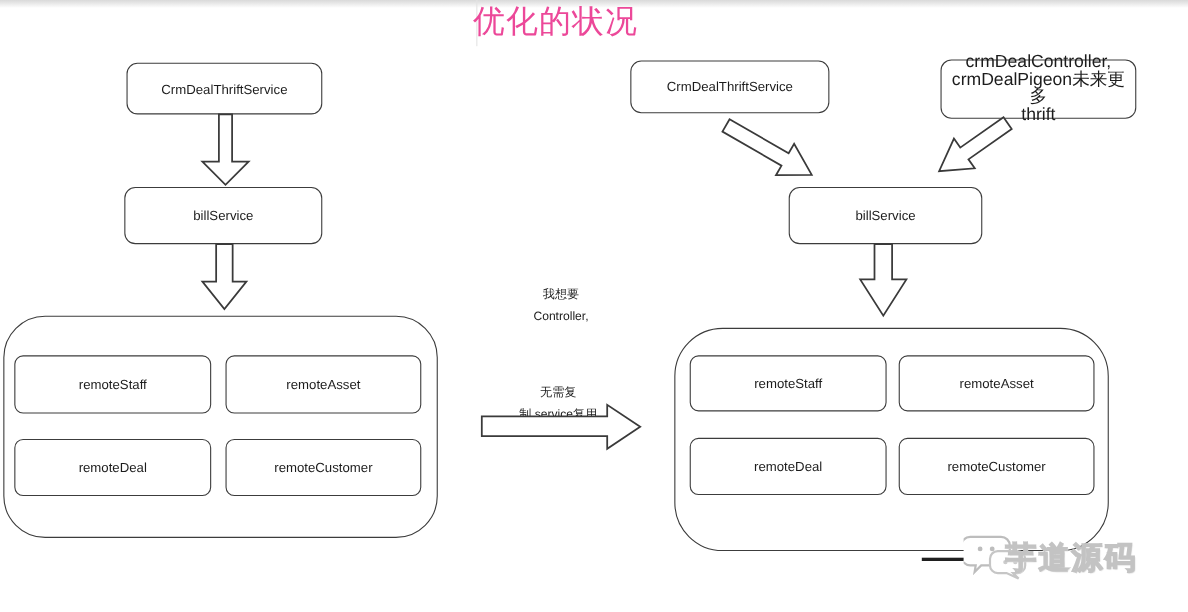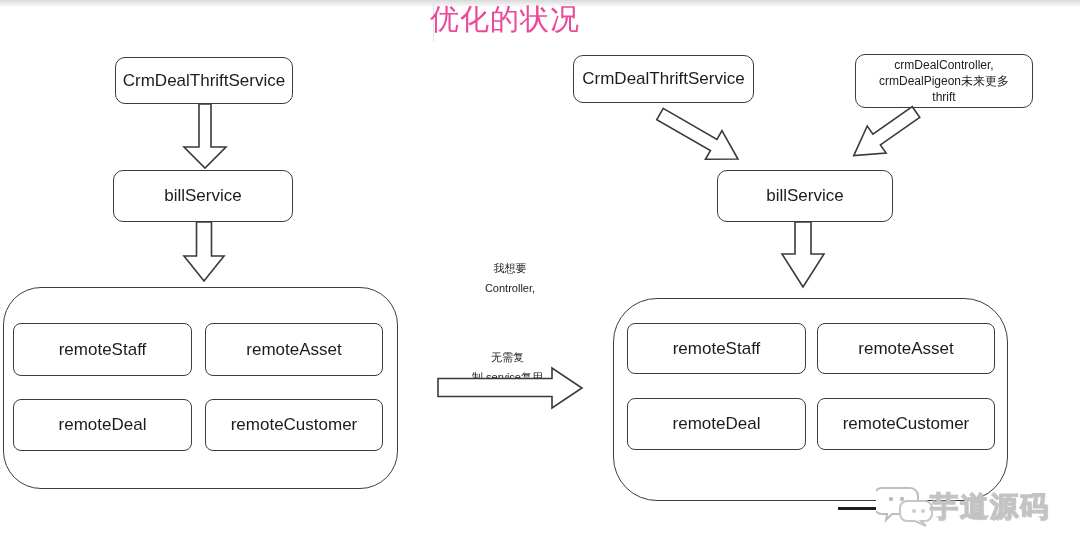--- a/index.html
+++ b/index.html
@@ -24,24 +24,24 @@
   .title {
     position:absolute; left:430px; top:0px; width:220px;
     font-size:29px; font-weight:500; letter-spacing:1px;
     color:#ec4899; white-space:nowrap;
   }
 
   .node {
     position:absolute; background:#ffffff;
     border:1.6px solid #3c3c3c; border-radius:10px;
     display:flex; align-items:center; justify-content:center;
-    font-size:17px; color:#1c1c1c; text-align:center;
+    font-size:12px; color:#1c1c1c; text-align:center;
     z-index:2;
   }
-  .node.multiline { flex-direction:column; font-size:12px; line-height:16px; padding:16px 4px; }
+  .node.multiline { flex-direction:column; font-size:16px; line-height:16px; padding:16px 4px; }
 
   .container-box {
     position:absolute; background:#ffffff;
     border:1.6px solid #3c3c3c;
     z-index:1;
   }
 
   
   .l-top   { left:115px; top:57px;  width:178px; height:47px; }
   .l-bill  { left:113px; top:170px; width:180px; height:52px; }
@@ -72,21 +72,21 @@
     position:absolute; left:0; top:0; width:1080px; height:556px;
     z-index:3; pointer-events:none;
   }
   .arrow-shape { fill:#ffffff; stroke:#3a3a3a; stroke-width:1.6px; stroke-linejoin:miter; }
 
   
   .watermark { position:absolute; left:830px; top:480px; width:240px; height:56px; z-index:5; }
   .wm-dash   { position:absolute; left:8px; top:27px; width:70px; height:2.5px; background:#1f1f1f; }
   .wm-bubbles{ position:absolute; left:46px; top:4px; }
   .wm-text   {
-    position:absolute; left:100px; top:8px;
+    position:absolute; left:84px; top:8px;
     font-size:28px; font-weight:bold; letter-spacing:2px; white-space:nowrap;
     color:#ffffff; -webkit-text-stroke:1.2px #c3c3c3;
     text-shadow:1px 1px 1px #d8d8d8;
   }
 </style>
 </head>
 <body>
 
 <div class="stage">
 

